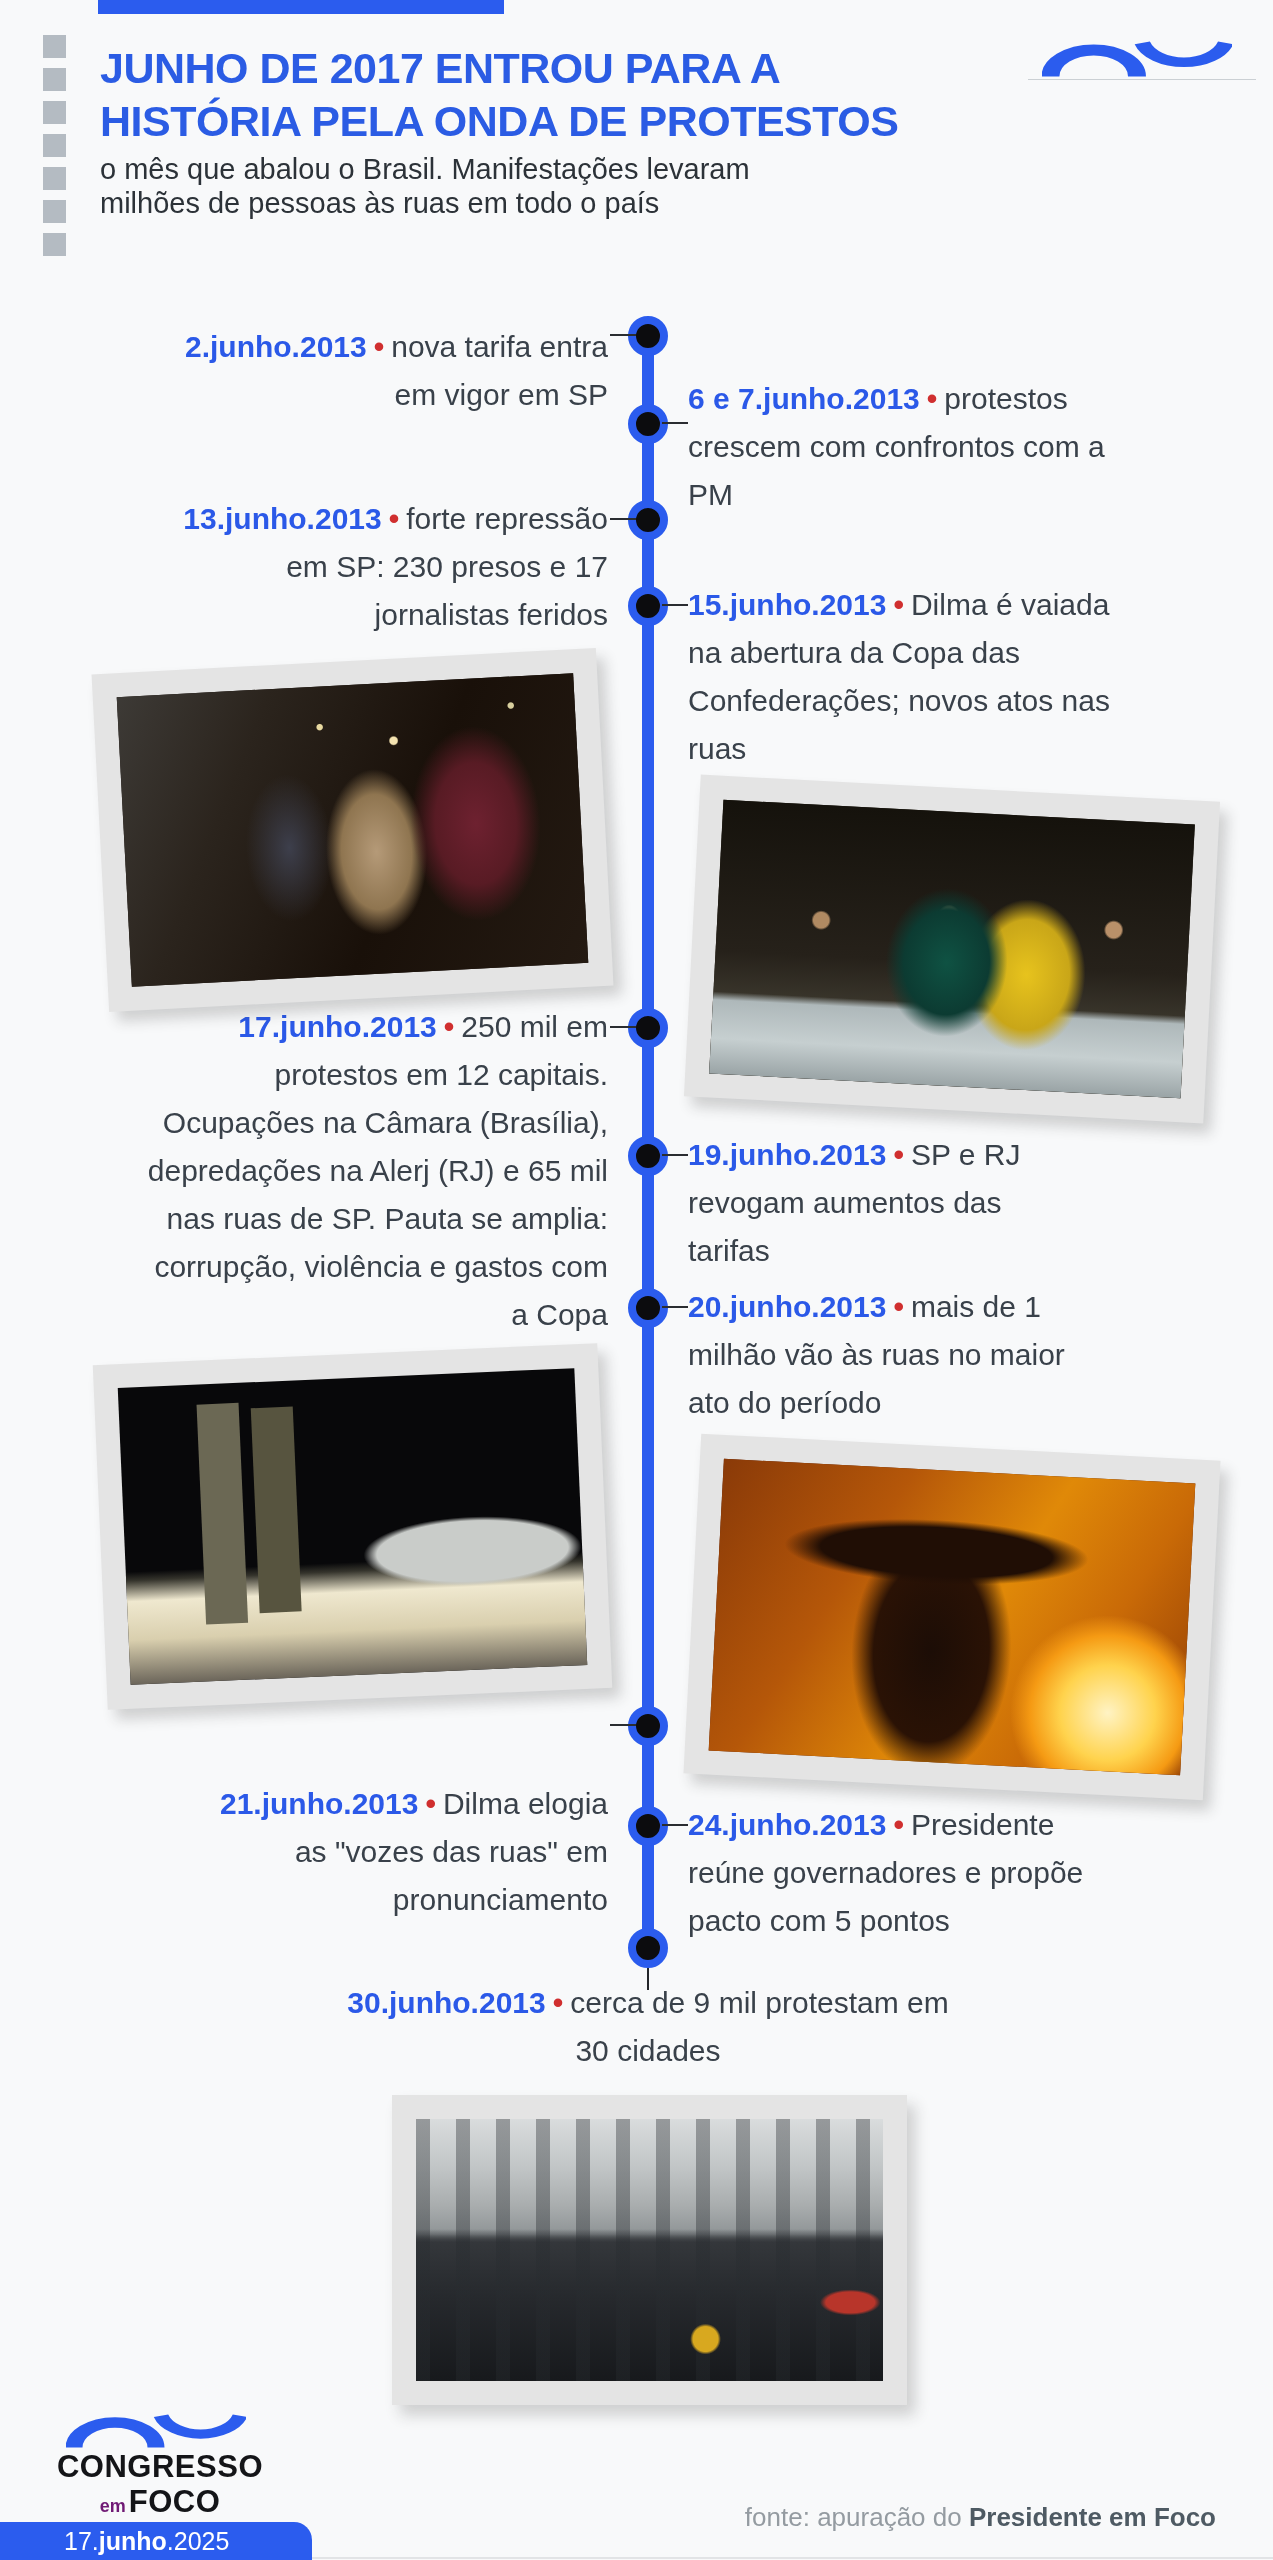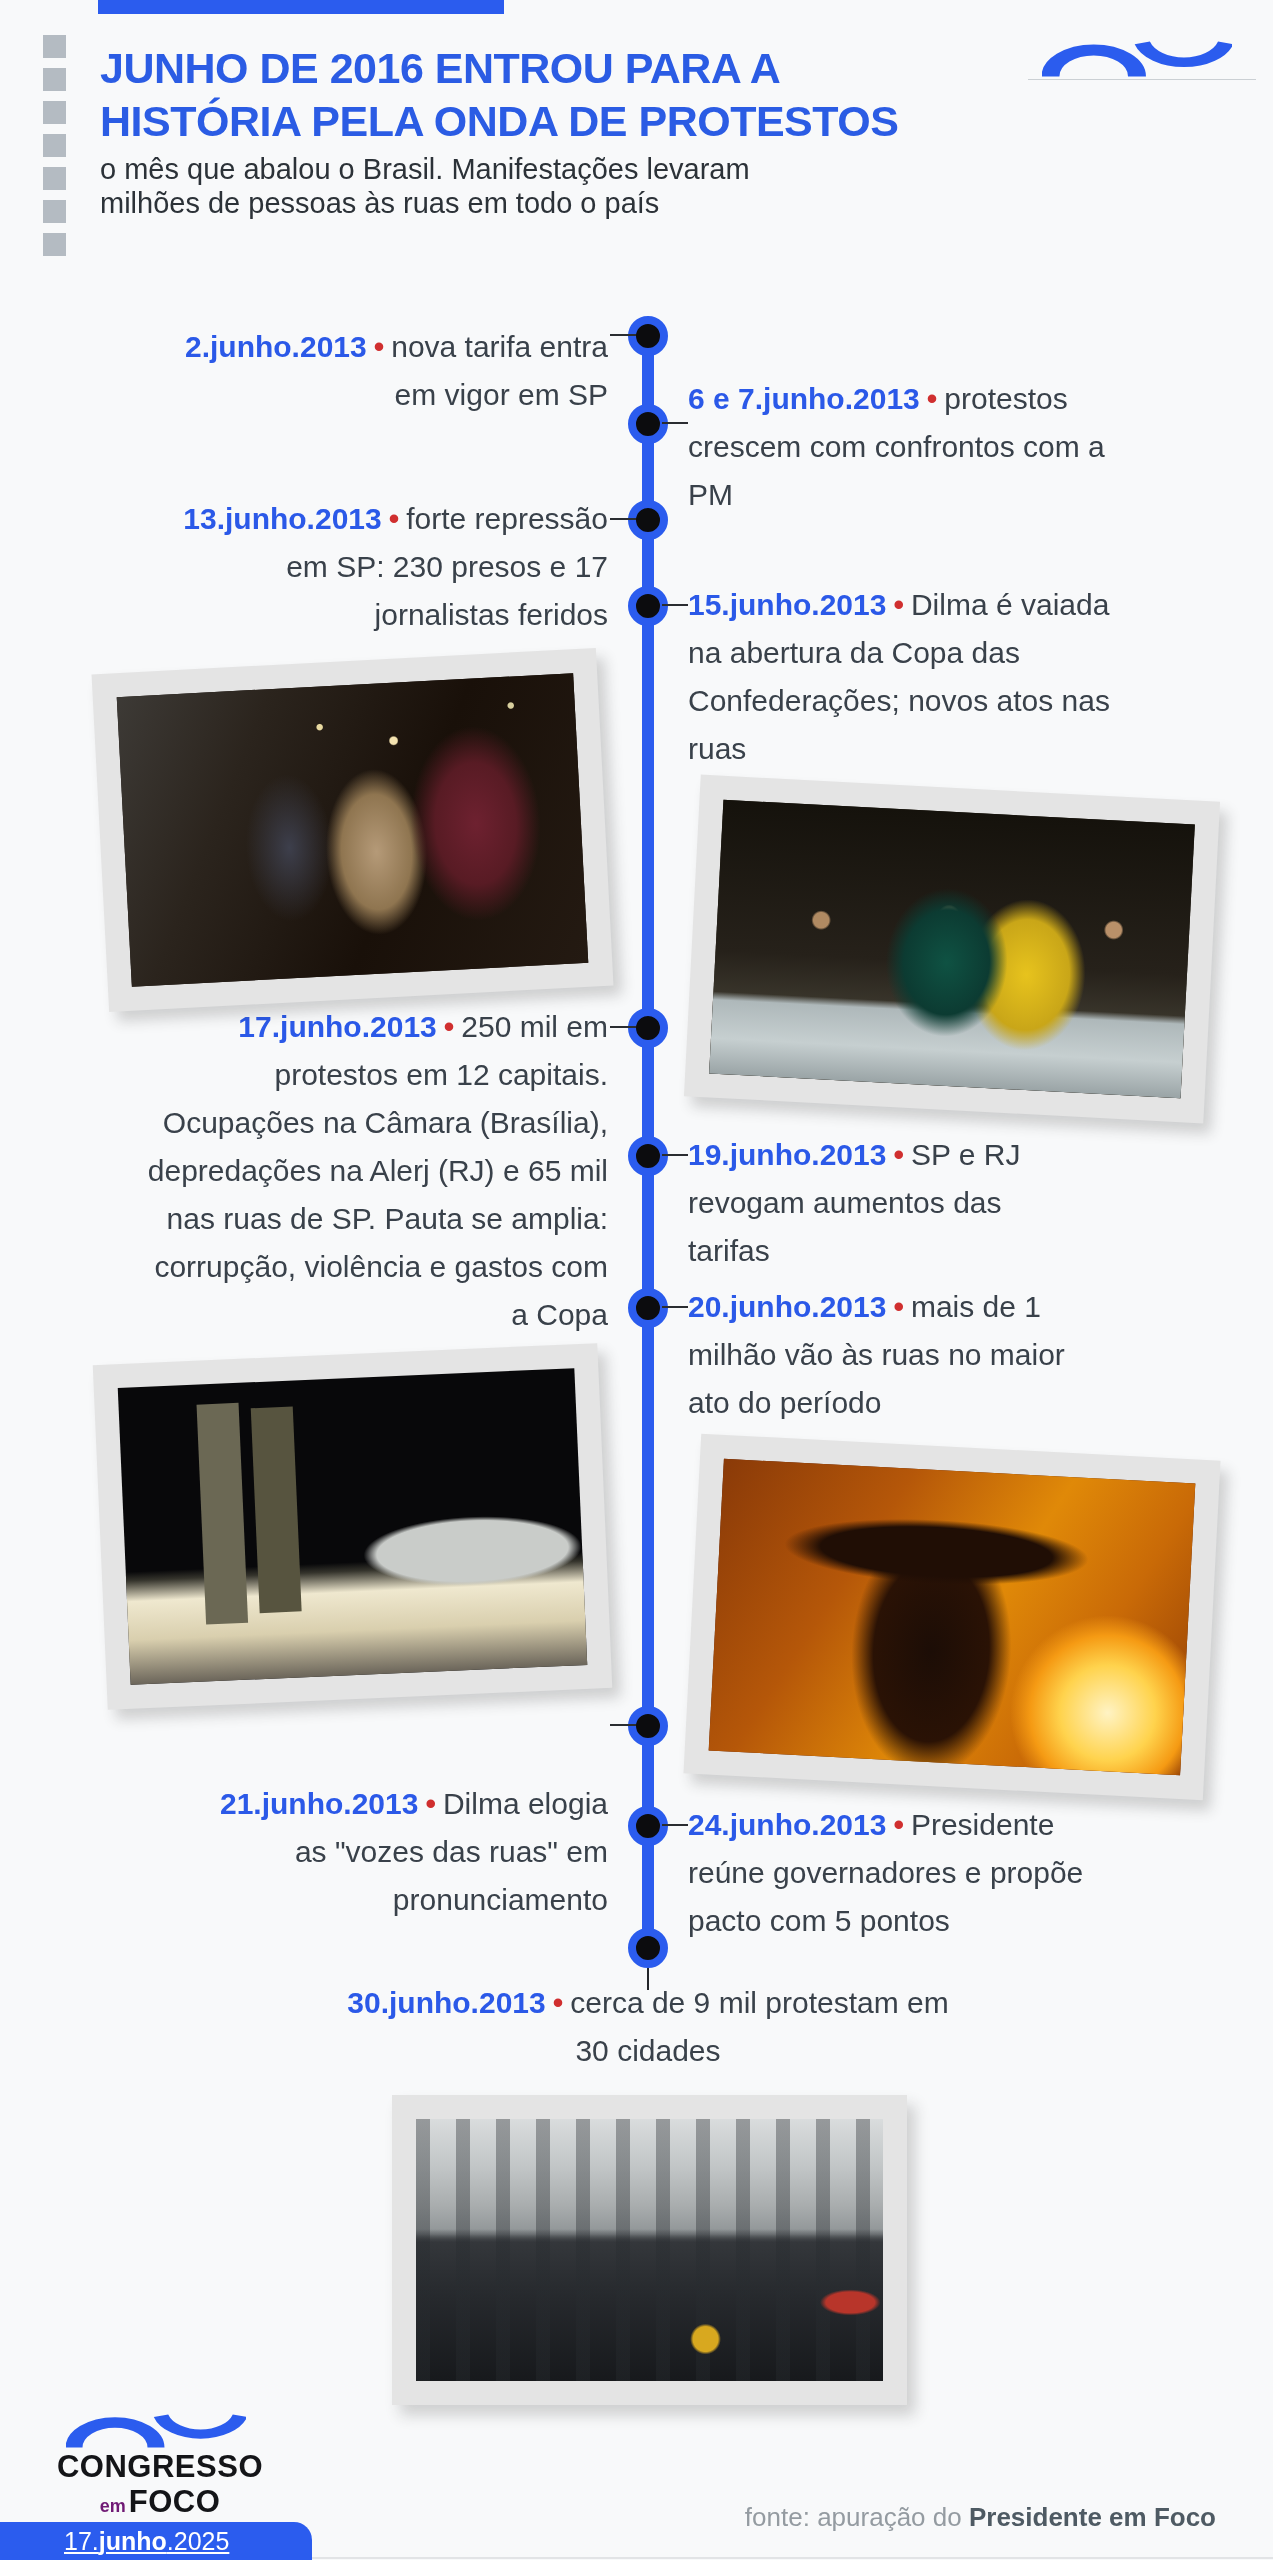--- a/index.html
+++ b/index.html
@@ -111,42 +111,42 @@
   }
   .logo-em{font-size:18px;font-weight:600;color:#701a75;}
   .logo-foco{font-size:31px;font-weight:800;letter-spacing:.5px;}
   .source{
     position:absolute;right:57px;top:2502px;font-size:26px;color:#949ba1;
   }
   .source b{color:#4e5a63;font-weight:700;}
   .hairline-bottom{position:absolute;left:0;top:2557px;width:1273px;height:2px;background:#e2e4e6;}
   .datetab{
     position:absolute;left:0;top:2522px;width:312px;height:38px;background:#2b5cee;
-    border-top-right-radius:18px;color:#fff;font-size:25px;line-height:38px;text-decoration:underline;
+    border-top-right-radius:18px;color:#fff;font-size:25px;line-height:38px;
   }
   .datetab .inner{padding-left:64px;}
   .datetab .b{font-weight:700;}
 </style>
 </head>
 <body>
 
 <div id="stage">
 
   <div class="topbar"></div>
   <div class="dashcol">
     <div class="dash"></div>
     <div class="dash"></div>
     <div class="dash"></div>
     <div class="dash"></div>
     <div class="dash"></div>
     <div class="dash"></div>
     <div class="dash"></div>
   </div>
   <div class="title">
-    <div>JUNHO DE 2016 ENTROU PARA A</div>
+    <div>JUNHO DE 2017 ENTROU PARA A</div>
     <div>HISTÓRIA PELA ONDA DE PROTESTOS</div>
   </div>
   <div class="subtitle">
     <div>o mês que abalou o Brasil. Manifestações levaram</div>
     <div>milhões de pessoas às ruas em todo o país</div>
   </div>
   <svg class="logo-top" viewBox="0 0 180 62" preserveAspectRatio="none">
     <path d="M8 58 A41 41 0 0 1 90 58" fill="none" stroke="#2b5cee" stroke-width="17"></path>
     <path d="M95 6 A41 41 0 0 0 174 6" fill="none" stroke="#2b5cee" stroke-width="15"></path>
   </svg>

